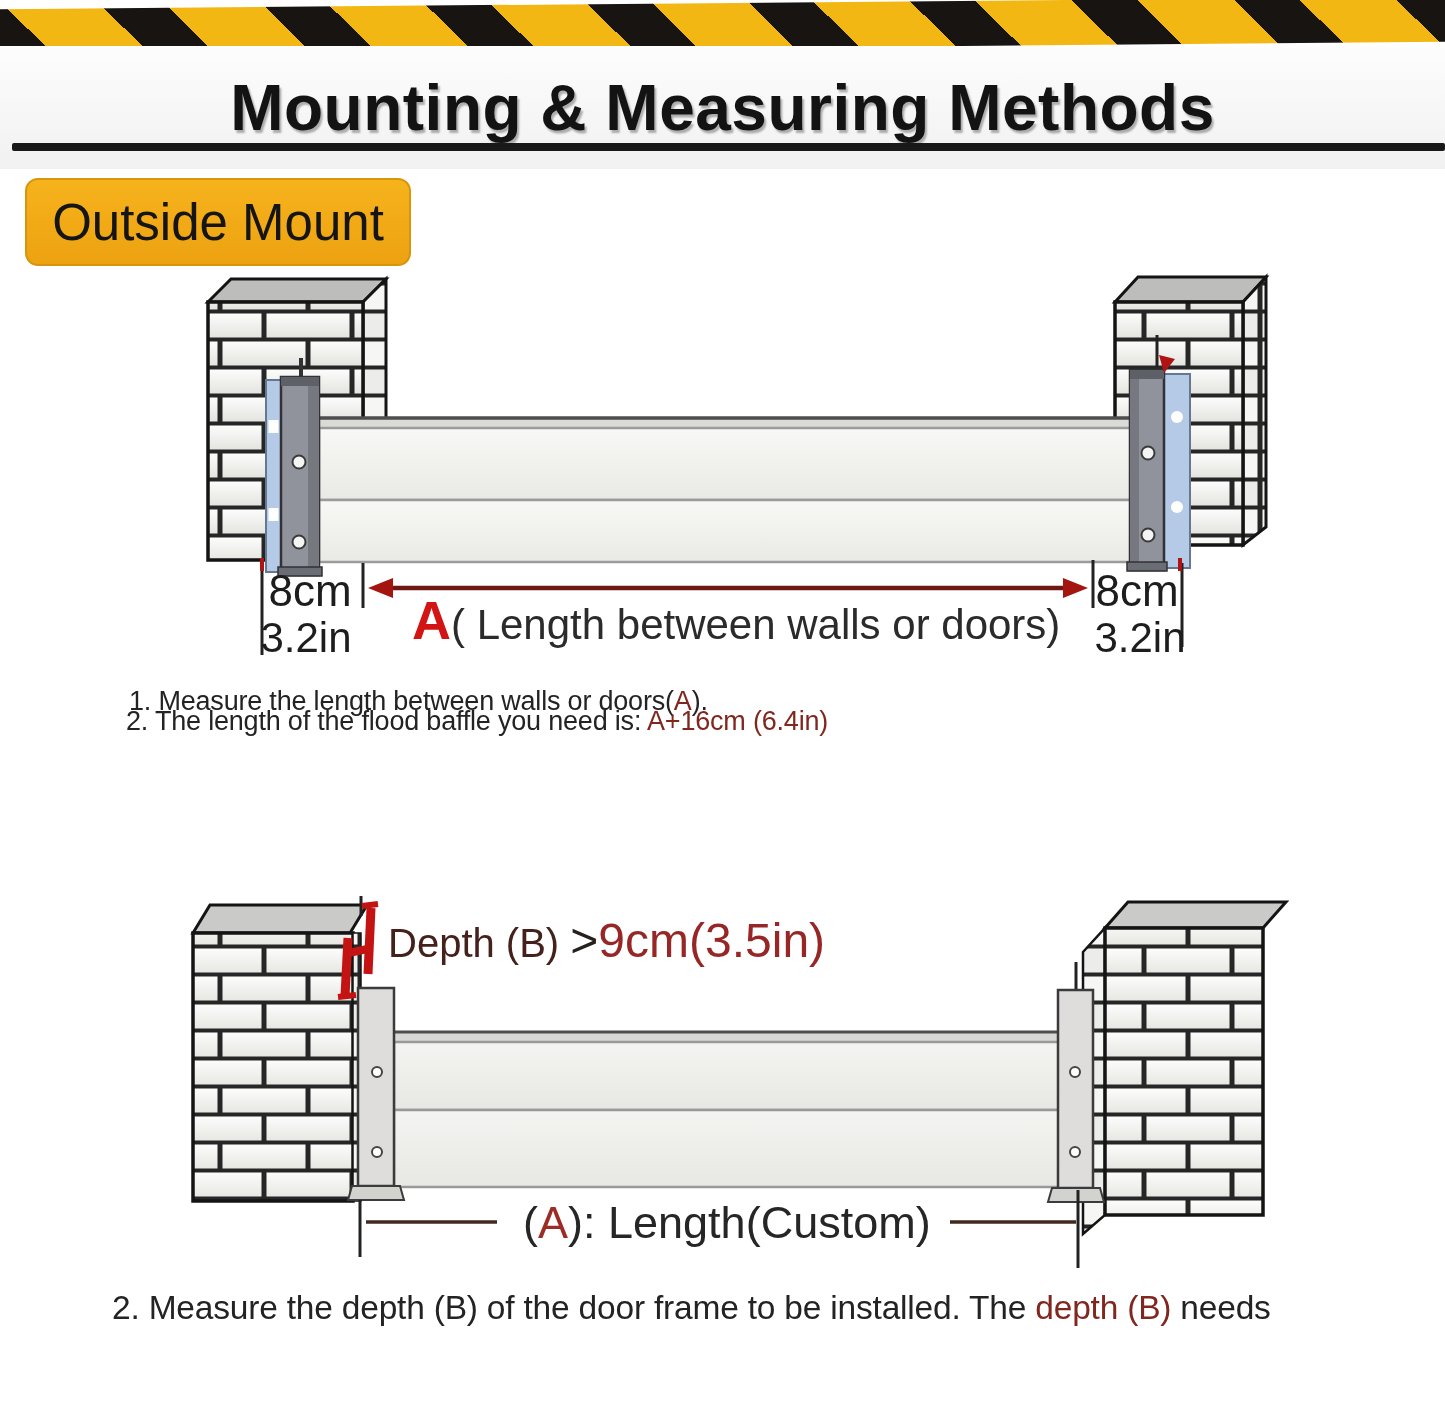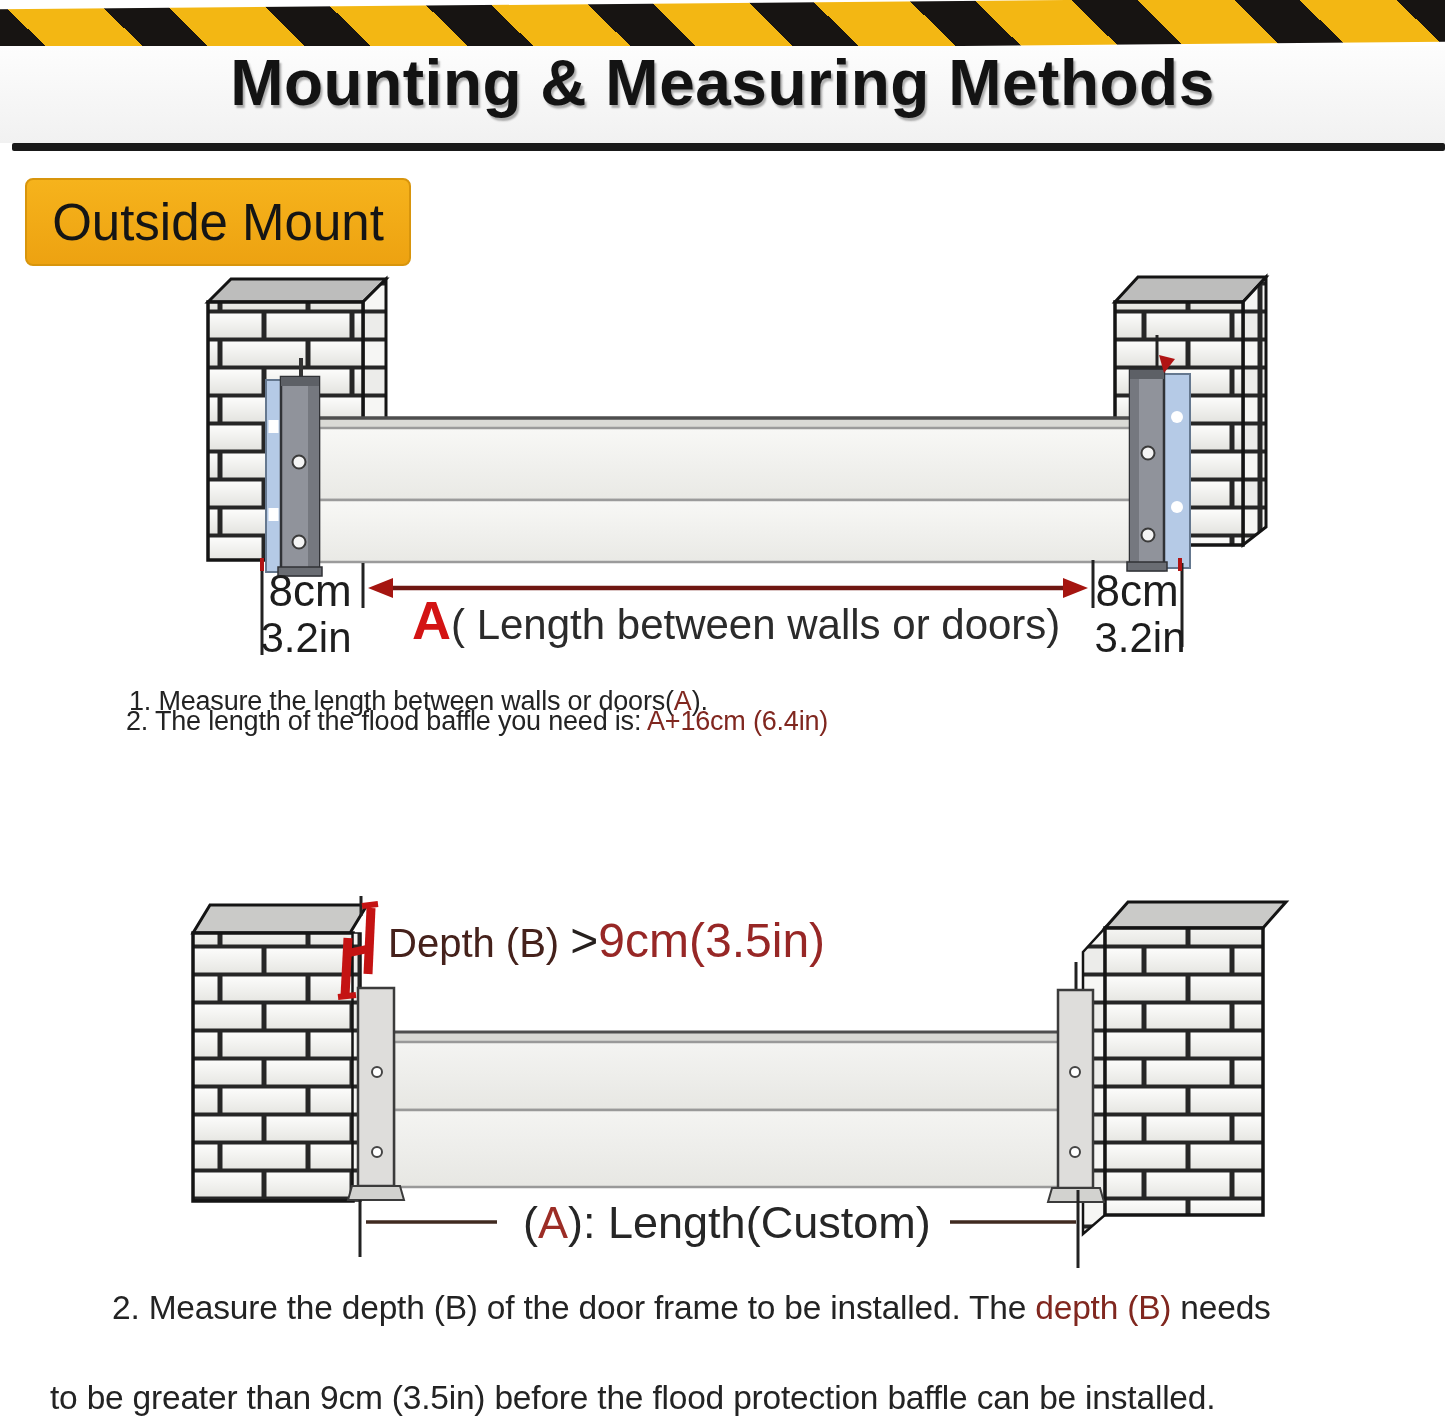--- a/index.html
+++ b/index.html
@@ -3,30 +3,30 @@
 <meta charset="utf-8">
 <style>
   html,body{margin:0;padding:0;background:#fff;}
   .page{position:relative;width:1445px;height:1421px;background:#ffffff;overflow:hidden;
         font-family:"Liberation Sans",sans-serif;color:#1f1f1f;}
   
   .banner{position:absolute;top:0;left:0;width:100%;height:152px;}
   .stripe-band{position:absolute;top:3px;left:-12px;width:1470px;height:45px;
     transform:rotate(-0.5deg);
     background:repeating-linear-gradient(45deg,#171412 0 46px,#f3b713 46px 114px);}
-  .title-band{position:absolute;top:46px;left:0;width:100%;height:97px;
-    display:flex;justify-content:center;
+  .title-band{position:absolute;top:46px;left:0;width:100%;height:123px;
+    display:flex;align-items:center;justify-content:center;
     background:linear-gradient(#fdfdfd,#f1f1f1);}
   .page-title{margin:0;font-size:64px;font-weight:800;letter-spacing:0.5px;color:#131313;
     text-shadow:2px 3px 2px rgba(0,0,0,0.30);}
   .black-bar{position:absolute;top:143px;left:12px;width:1433px;height:8px;background:#191919;border-radius:2px;}
   
   .section-label{position:absolute;left:25px;width:386px;height:88px;
     background:linear-gradient(#f6b31c,#eda211);
-    border:2px solid #d8950c;border-radius:8px;box-sizing:border-box;
+    border:2px solid #d8950c;border-radius:13px;box-sizing:border-box;
     display:flex;align-items:center;justify-content:center;
     font-size:51px;color:#151515;}
   .outside-label{top:178px;}
   .inside-label{top:804px;}
   
   .diagram{position:absolute;left:0;display:block;}
   .outside-svg{top:255px;}
   .inside-svg{top:890px;}
   svg text{font-family:"Liberation Sans",sans-serif;}
   
@@ -229,17 +229,14 @@
       <line x1="950" y1="332" x2="1076" y2="332" stroke="#402a20" stroke-width="3.5"></line>
       <text x="523" y="348" font-size="45" fill="#262626">
         <tspan>(</tspan><tspan fill="#9c2d26">A</tspan><tspan>): Length(Custom)</tspan>
       </text>
     </g>
   </svg>
 
   <div class="instr i-step2a">
     <span>2. Measure the depth (B) of the door frame to be installed. The </span><span class="maroon">depth (B)</span><span> needs</span>
   </div>
-  <div class="instr i-step2b">
-    <span>to be greater than 9cm (3.5in) before the flood protection baffle can be installed.</span>
-  </div>
 
 </div>
 
 </body></html>

